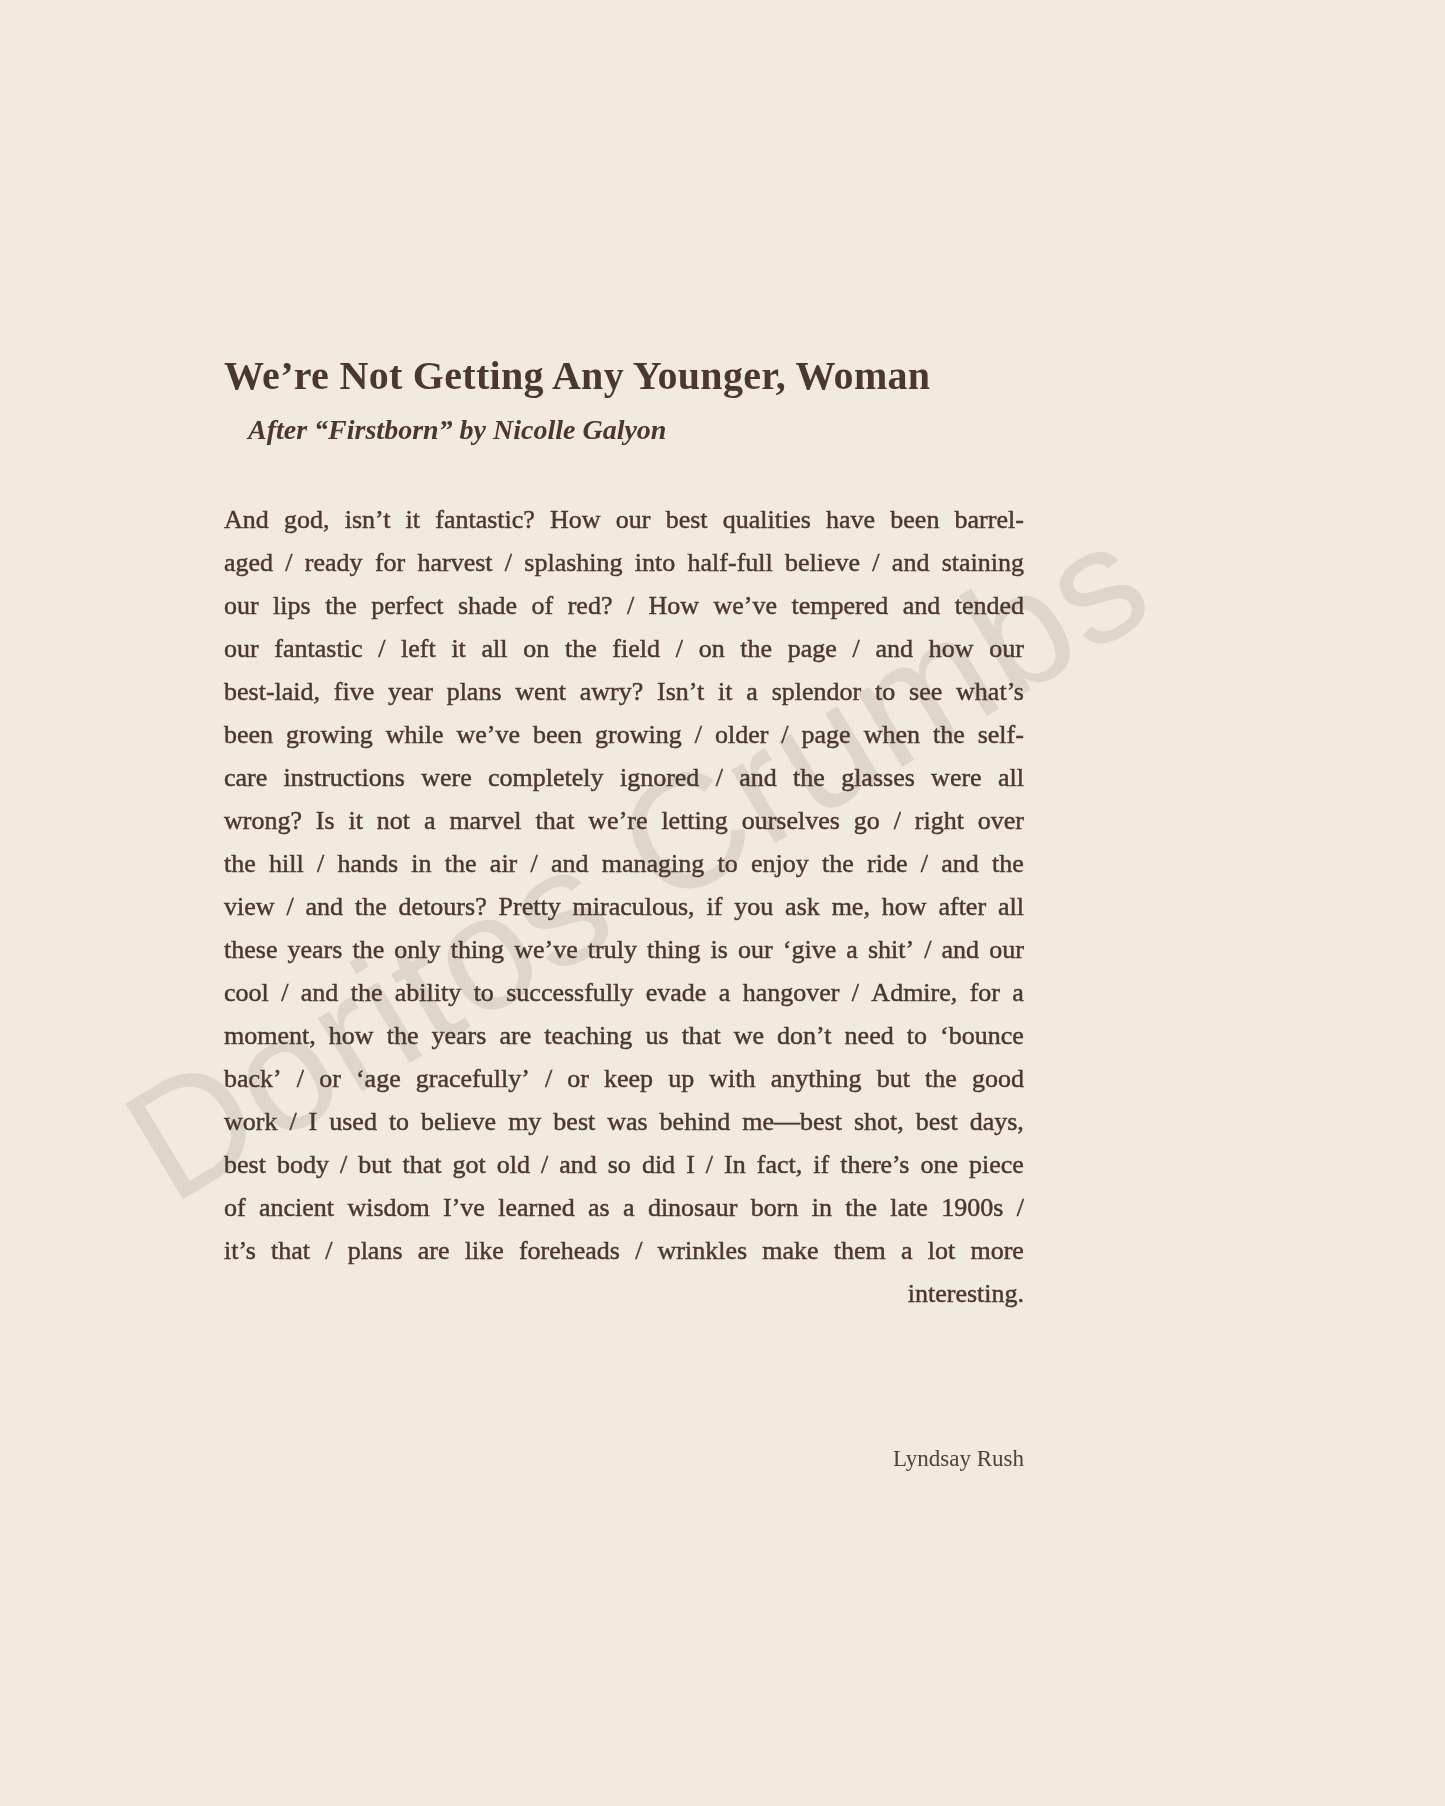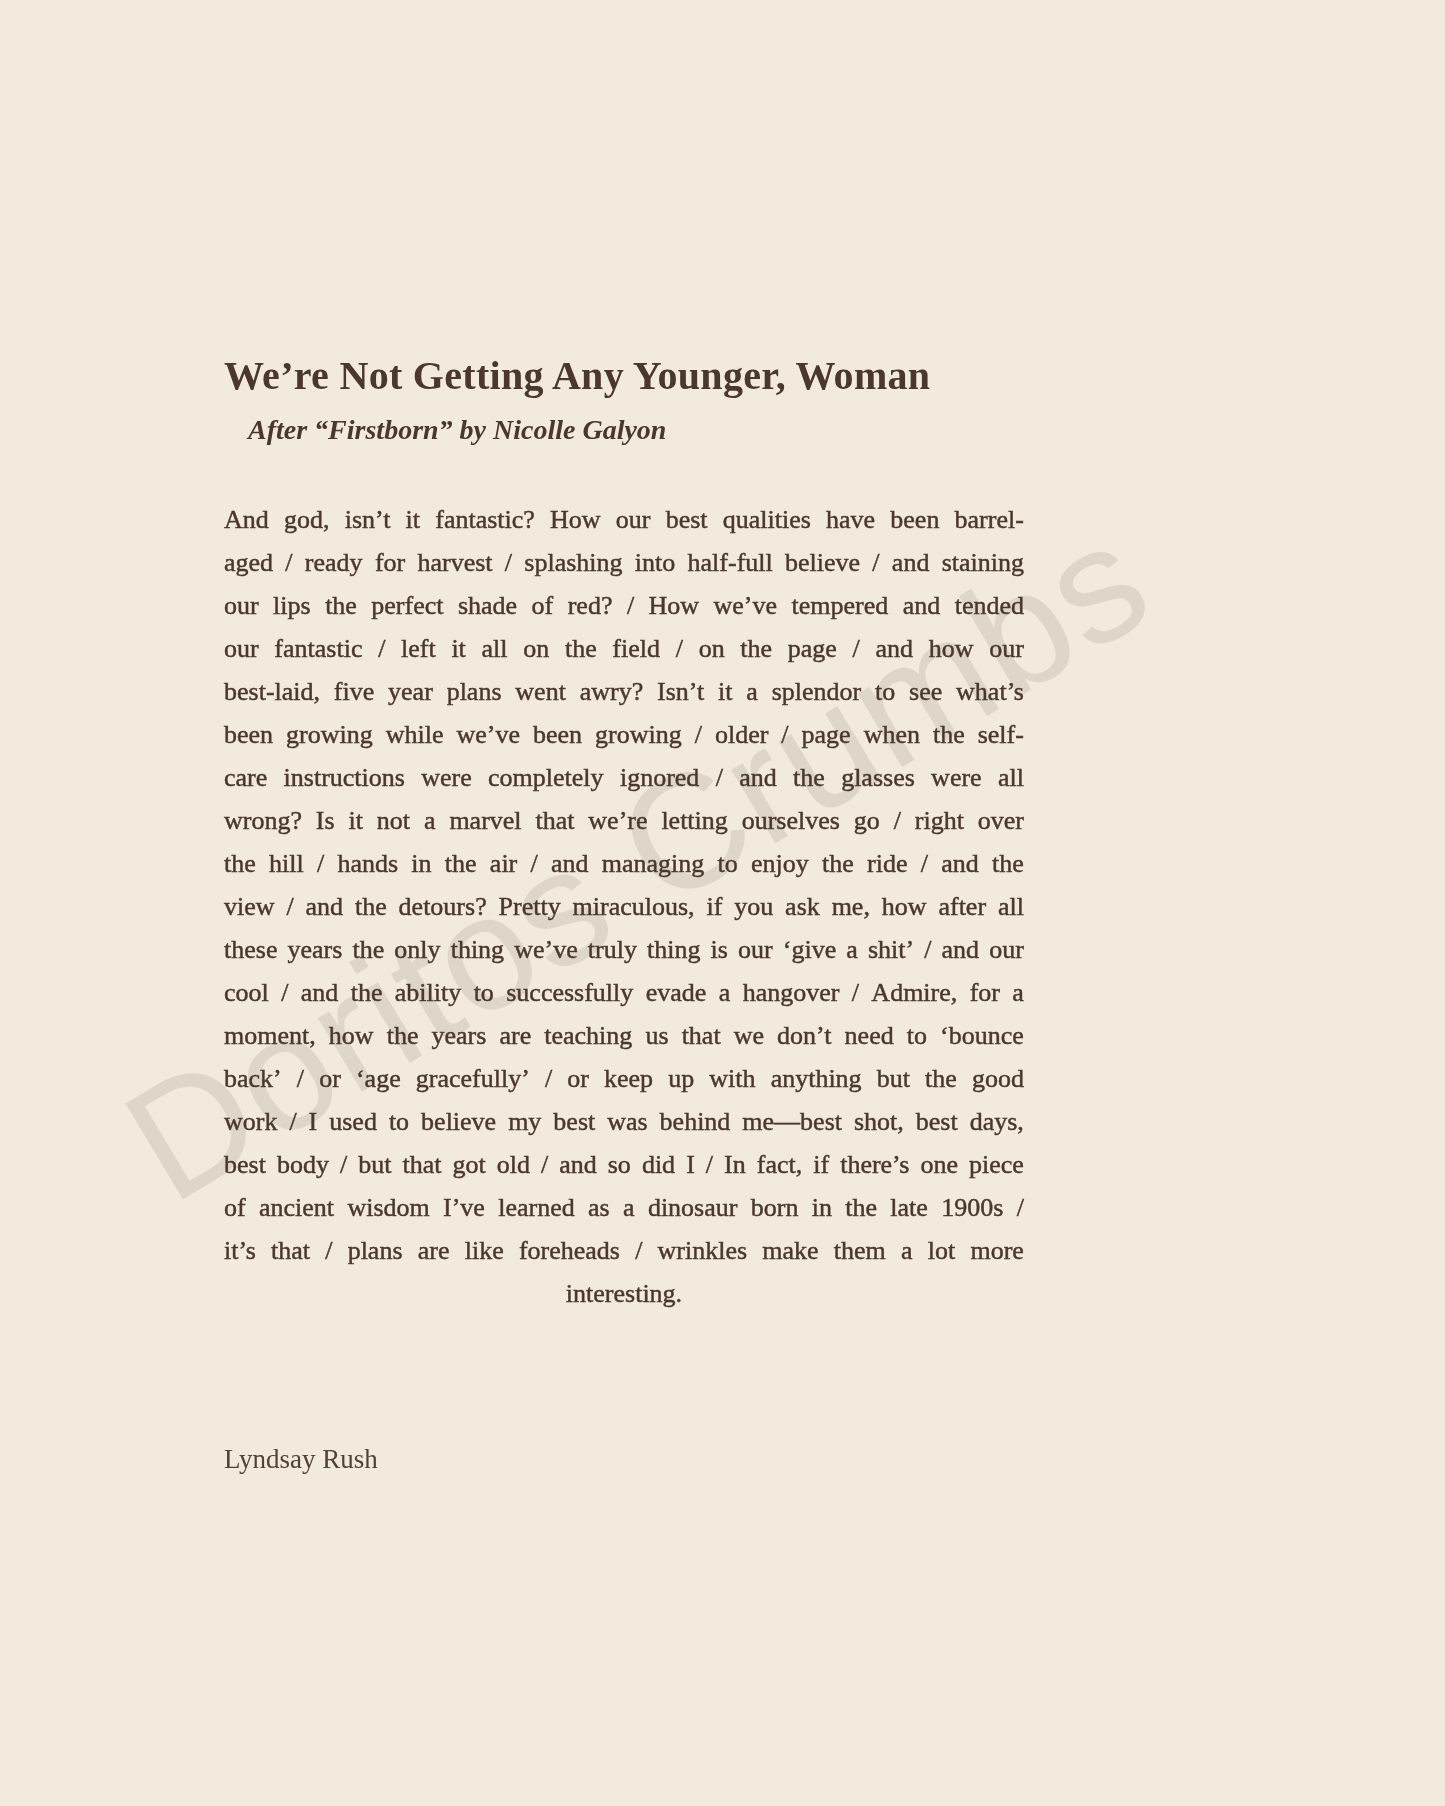--- a/index.html
+++ b/index.html
@@ -57,25 +57,26 @@
   }
   .poem-line {
     display: flex;
     justify-content: space-between;
     line-height: 43px;
     height: 43px;
     white-space: nowrap;
   }
   .poem-line-last {
     display: block;
-    text-align: center;
+    text-align: right;
   }
   .poem-attribution {
     margin-top: 128px;
-    font-size: 27px;
+    text-align: right;
+    font-size: 23px;
     font-weight: 400;
     line-height: 32px;
     -webkit-text-stroke: 0;
     color: #534136;
   }
 </style>
 </head>
 <body>
 
 <div class="page">

